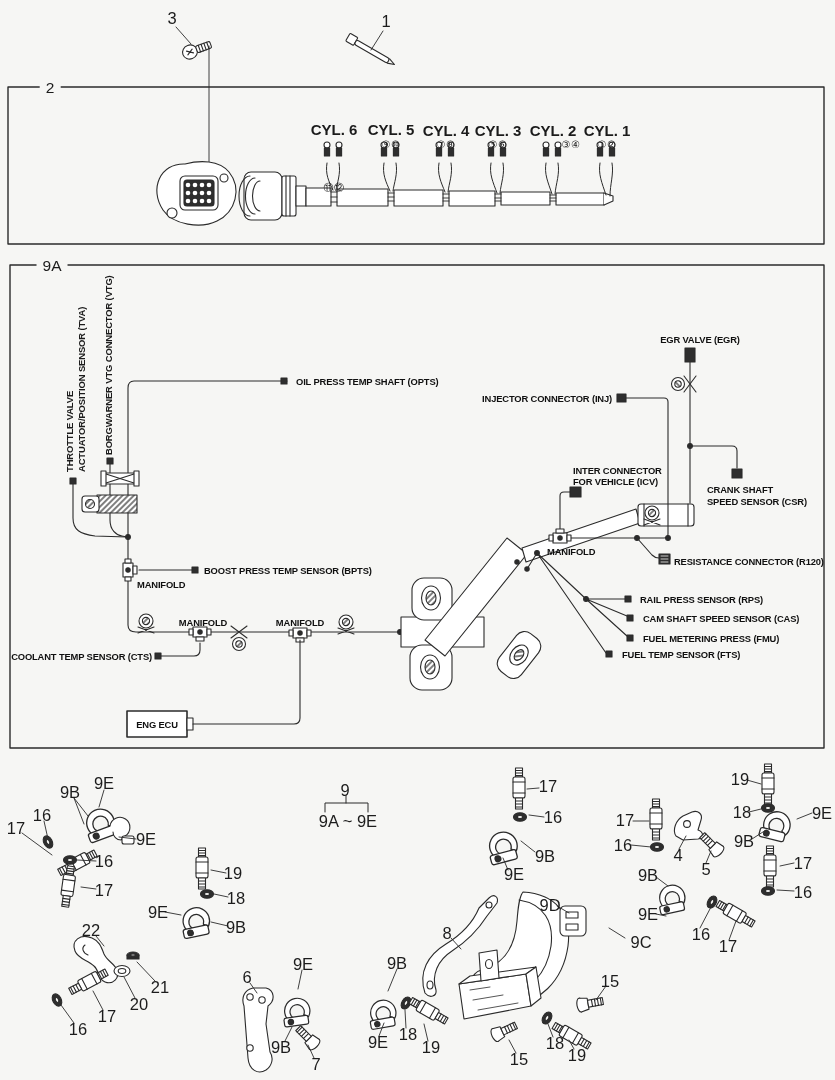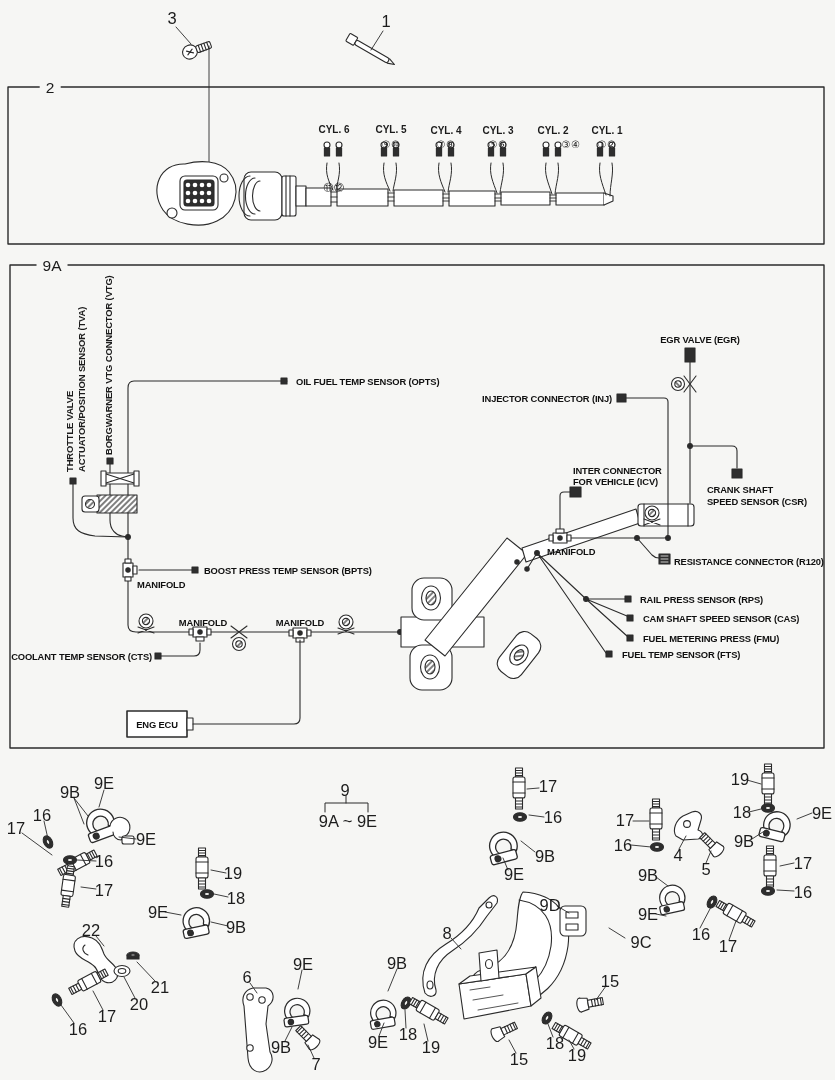--- a/index.html
+++ b/index.html
@@ -7,21 +7,21 @@
         font-family:"Liberation Sans",sans-serif;color:#1b1b1b;}
   #art{position:absolute;left:0;top:0;}
   .layer{position:absolute;left:0;top:0;width:835px;height:1080px;pointer-events:none;}
   .layer span{position:absolute;white-space:nowrap;}
   .a-center{transform:translate(-50%,-50%);}
   .a-left{transform:translate(0,-50%);}
   .a-right{transform:translate(-100%,-50%);}
   .callout{font-size:16.5px;font-weight:400;color:#1c1c1c;}
   .box-label{font-size:15.5px;font-weight:400;background:#f6f6f4;padding:0 6px;}
   .wlabel{font-size:9.4px;font-weight:700;letter-spacing:-0.15px;color:#101010;}
-  .cyl{font-size:10px;font-weight:700;}
+  .cyl{font-size:15px;font-weight:700;}
   .pins{font-size:10px;font-weight:400;letter-spacing:0.5px;}
   .rot{position:absolute;font-size:9.4px;font-weight:700;letter-spacing:-0.1px;line-height:12px;
        transform:rotate(-90deg);transform-origin:0 0;white-space:nowrap;}
 </style>
 </head>
 <body>
 
 <div id="page">
 
 <svg id="art" width="835" height="1080" viewBox="0 0 835 1080">
@@ -411,21 +411,21 @@
       <span class="cyl a-center" style="left: 446px; top: 130px;">CYL. 4</span>
       <span class="pins a-center" style="left: 446px; top: 144px;">⑦⑧</span>
       <span class="cyl a-center" style="left: 498px; top: 130px;">CYL. 3</span>
       <span class="pins a-center" style="left: 498px; top: 144px;">⑤⑥</span>
       <span class="cyl a-center" style="left: 553px; top: 130px;">CYL. 2</span>
       <span class="pins a-center" style="left: 571px; top: 144px;">③④</span>
       <span class="cyl a-center" style="left: 607px; top: 130px;">CYL. 1</span>
       <span class="pins a-center" style="left: 607px; top: 144px;">①②</span>
     </div>
 <div class="layer">
-      <span class="wlabel a-left" style="left: 296px; top: 381px;">OIL FUEL TEMP SENSOR (OPTS)</span>
+      <span class="wlabel a-left" style="left: 296px; top: 381px;">OIL PRESS TEMP SHAFT (OPTS)</span>
       <span class="wlabel a-center" style="left: 700px; top: 339px;">EGR VALVE (EGR)</span>
       <span class="wlabel a-right" style="left: 612px; top: 398px;">INJECTOR CONNECTOR (INJ)</span>
       <span class="wlabel a-left" style="left: 573px; top: 470px;">INTER CONNECTOR</span>
       <span class="wlabel a-left" style="left: 573px; top: 481px;">FOR VEHICLE (ICV)</span>
       <span class="wlabel a-left" style="left: 707px; top: 489px;">CRANK SHAFT</span>
       <span class="wlabel a-left" style="left: 707px; top: 501px;">SPEED SENSOR (CSR)</span>
       <span class="wlabel a-left" style="left: 547px; top: 551px;">MANIFOLD</span>
       <span class="wlabel a-left" style="left: 674px; top: 561px;">RESISTANCE CONNECTOR (R120)</span>
       <span class="wlabel a-left" style="left: 640px; top: 599px;">RAIL PRESS SENSOR (RPS)</span>
       <span class="wlabel a-left" style="left: 643px; top: 618px;">CAM SHAFT SPEED SENSOR (CAS)</span>

